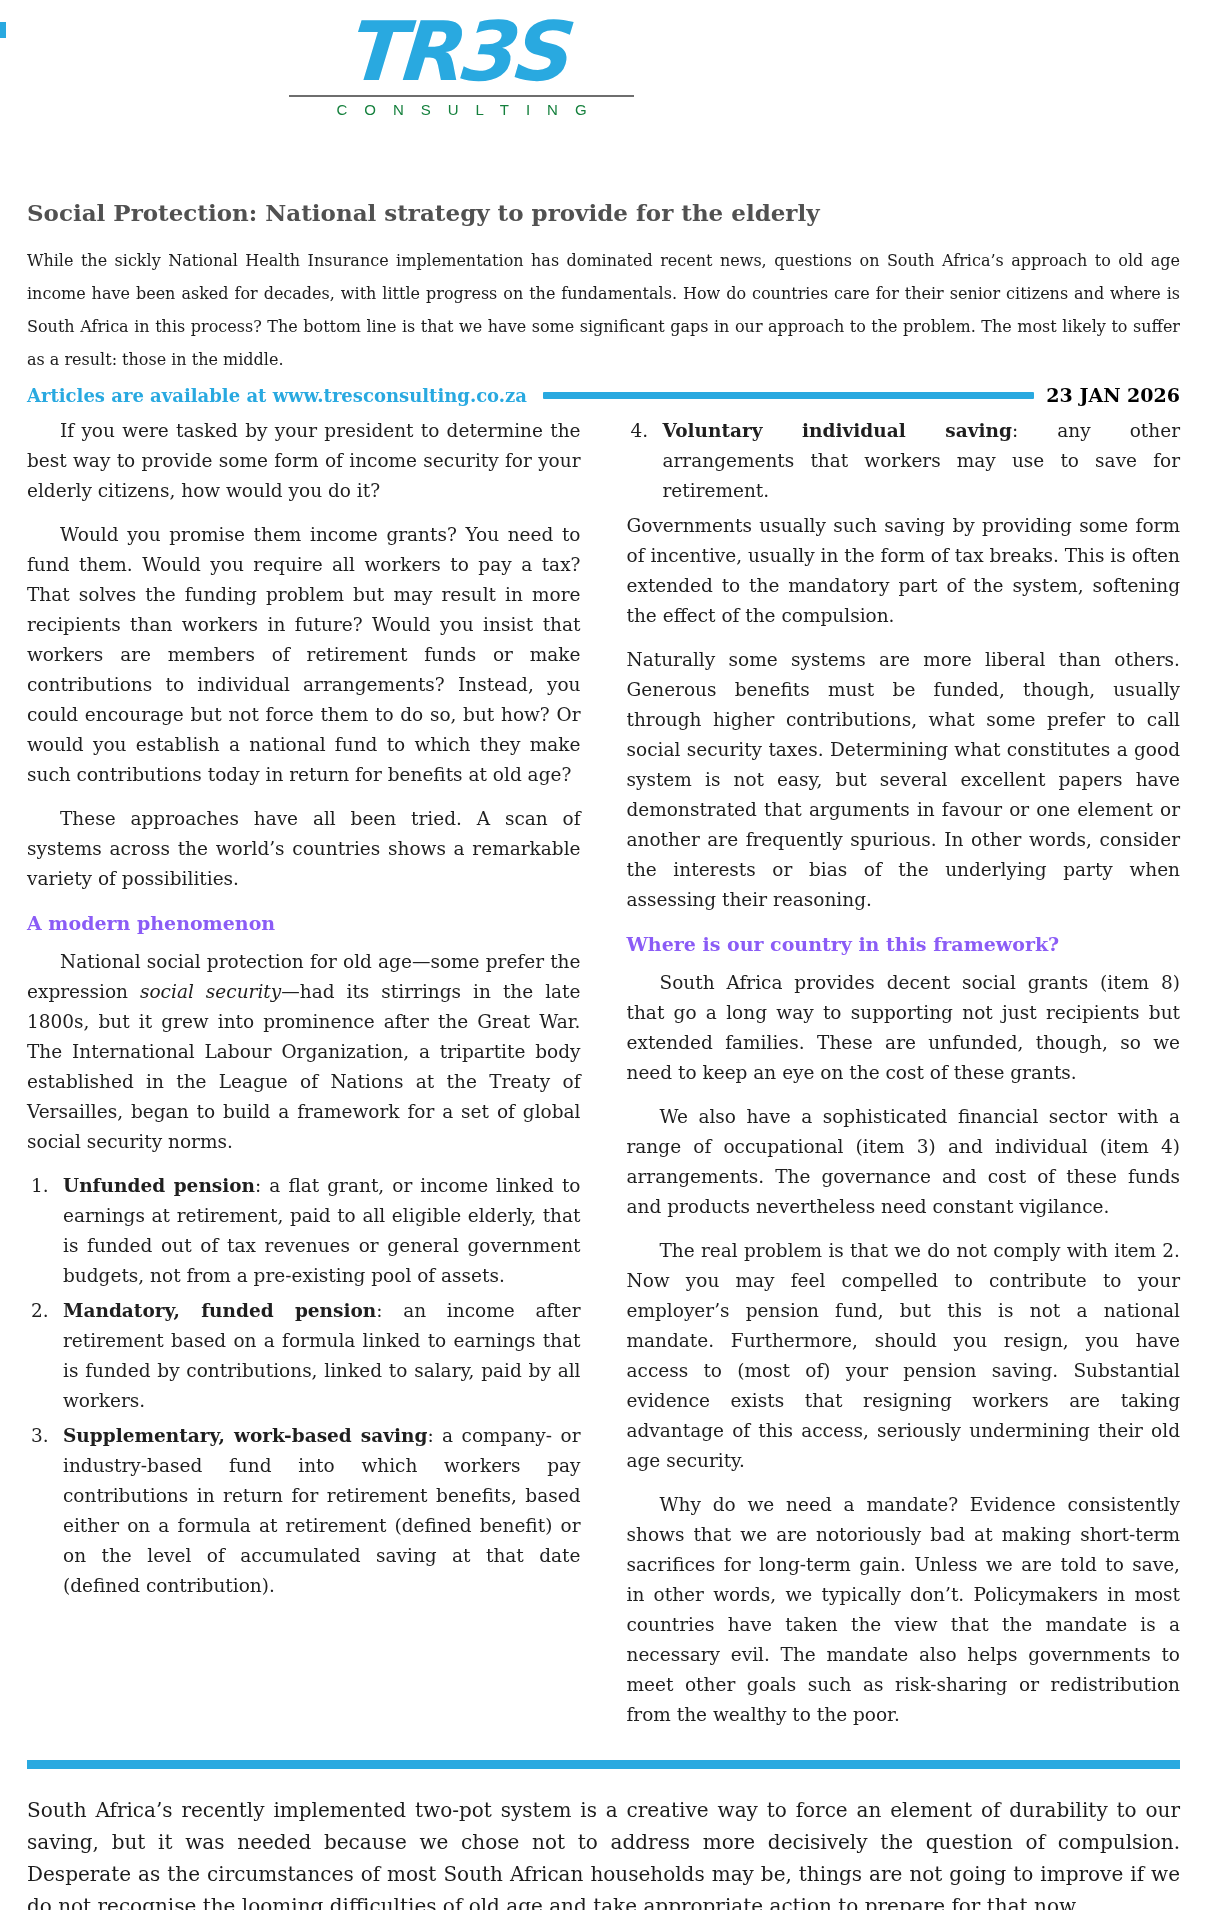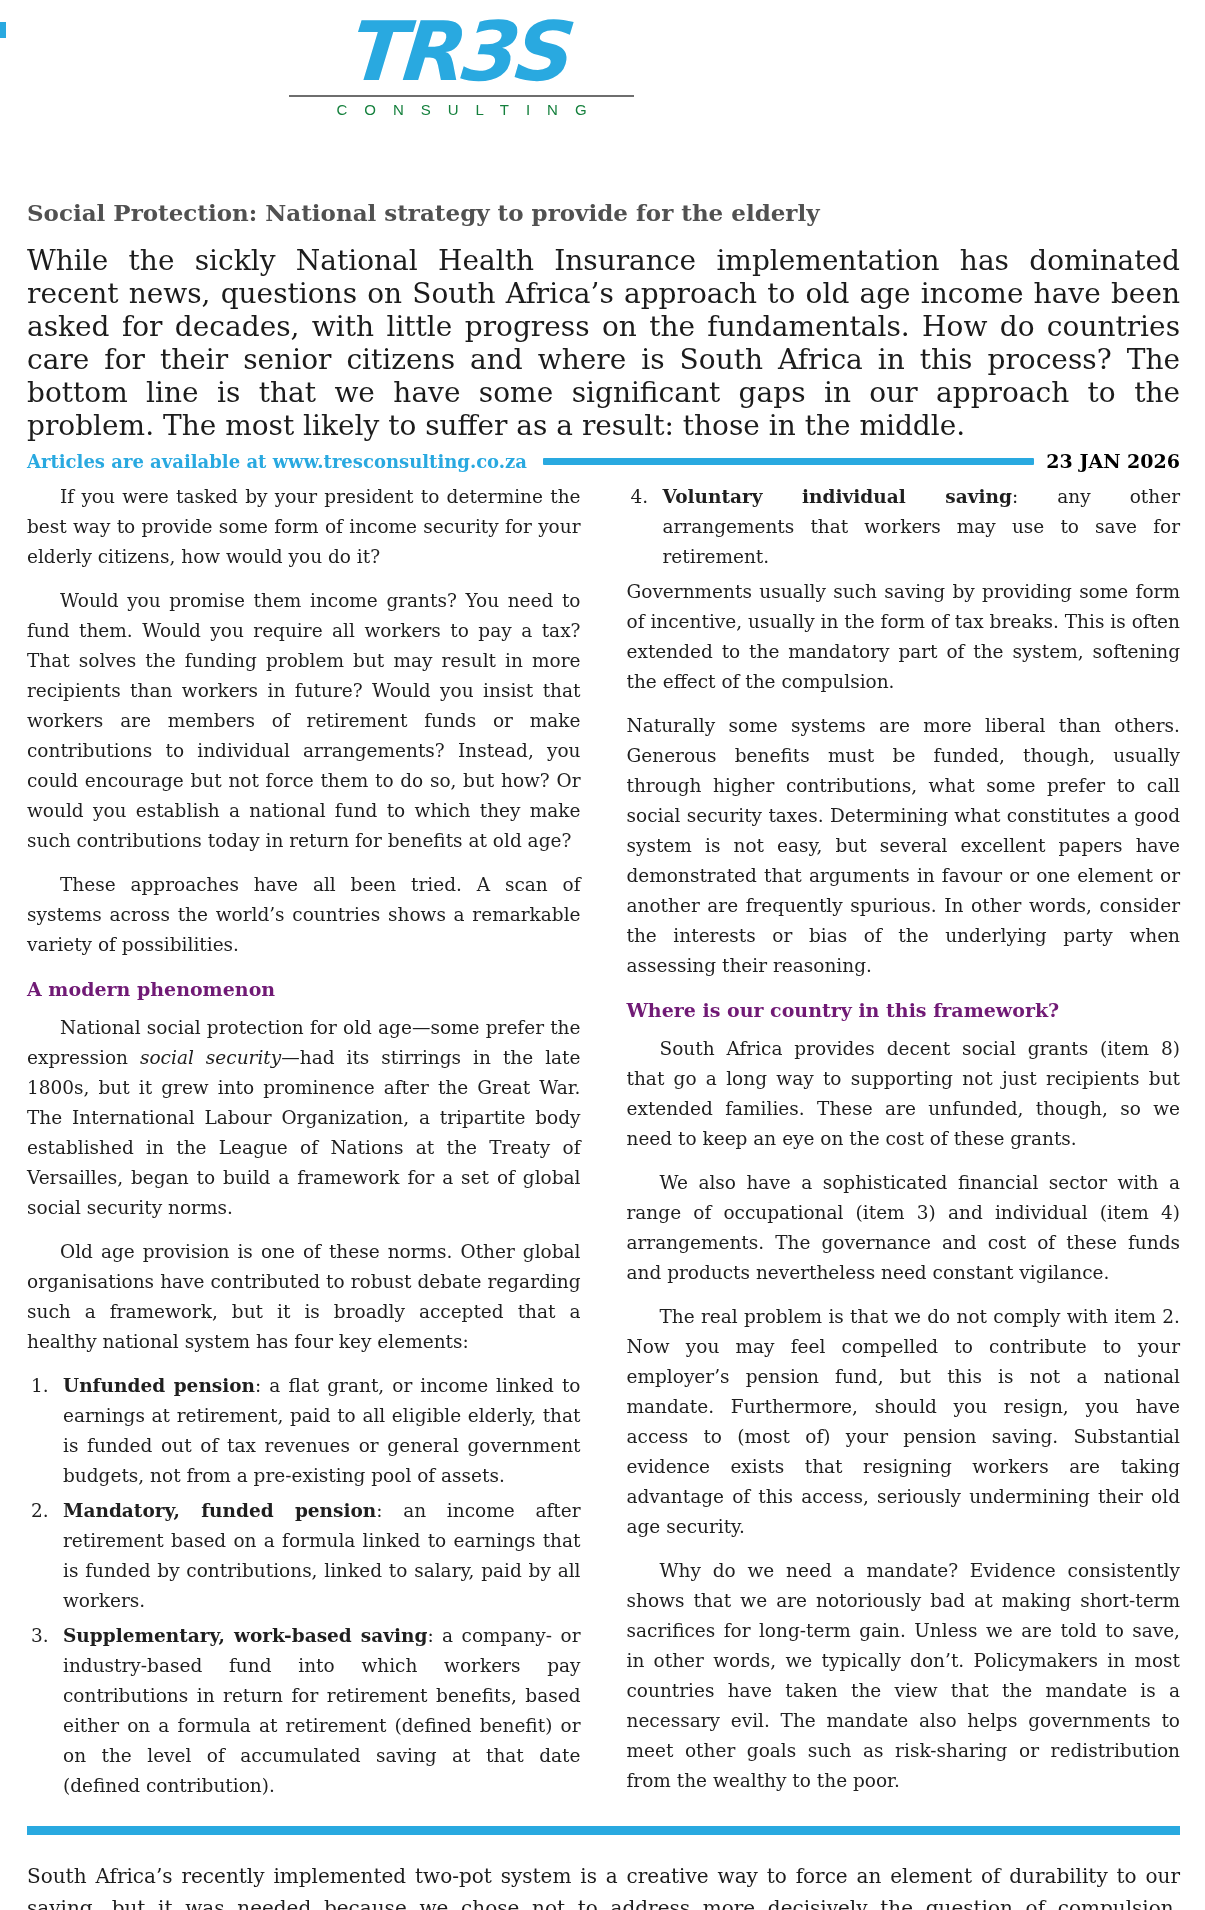--- a/index.html
+++ b/index.html
@@ -33,21 +33,21 @@
     margin-top:4px;
   }
   
   .title{
     margin:74px 0 0 0;
     font-size:23px;line-height:30px;
     font-weight:bold;color:#515151;
   }
   .intro{
     margin:16px 0 0 0;
-    font-size:28px;line-height:33px;
+    font-size:16px;line-height:33px;
     text-align:justify;color:#1c1c1c;
     hyphens:auto;-webkit-hyphens:auto;
   }
   
   .banner{display:flex;align-items:center;margin-top:7px;height:24px;}
   .banner-link{
     color:#29A9E0;font-weight:bold;font-size:18px;white-space:nowrap;cursor:pointer;
   }
   .banner-rule{flex:1;height:7px;background:#29A9E0;margin:0 12px 0 16px;border-radius:1px;}
   .banner-date{color:#000000;font-weight:bold;font-size:19px;white-space:nowrap;}
@@ -55,21 +55,21 @@
   .columns{
     display:flex;gap:46px;margin-top:9px;
     font-size:18.5px;line-height:30px;
     text-align:justify;
     hyphens:auto;justify-content:flex-end;-webkit-hyphens:auto;
   }
   .col{flex:1;min-width:0;}
   .col p{margin:0 0 14px 0;}
   .col p.indent{text-indent:33px;}
   .sec-h{
-    color:#701a75;font-weight:bold;font-size:19px;
+    color:#8b5cf6;font-weight:bold;font-size:19px;
     margin:2px 0 9px 0;text-align:left;
   }
   .li{position:relative;padding-left:36px;margin:0 0 5px 0;}
   .li .num{position:absolute;left:4px;top:0;}
   .li b{font-weight:bold;}
   
   .separator{height:9px;background:#29A9E0;margin-top:16px;}
   .footer{
     position:relative;
     margin-top:25px;
@@ -102,21 +102,20 @@
     <span class="banner-date">23 JAN 2026</span>
   </div>
 
   <div class="columns">
     <div class="col" id="col-left">
         <p class="indent"><span>If you were tasked by your president to determine the best way to provide some form of income security for your elderly citizens, how would you do it?</span></p>
         <p class="indent"><span>Would you promise them income grants? You need to fund them. Would you require all workers to pay a tax? That solves the funding problem but may result in more recipients than workers in future? Would you insist that workers are members of retirement funds or make contributions to individual arrangements? Instead, you could encourage but not force them to do so, but how? Or would you establish a national fund to which they make such contributions today in return for benefits at old age?</span></p>
         <p class="indent"><span>These approaches have all been tried. A scan of systems across the world’s countries shows a remarkable variety of possibilities.</span></p>
         <div class="sec-h">A modern phenomenon</div>
         <p class="indent"><span>National social protection for old age—some prefer the expression </span><i>social security</i><span>—had its stirrings in the late 1800s, but it grew into prominence after the Great War. The International Labour Organization, a tripartite body established in the League of Nations at the Treaty of Versailles, began to build a framework for a set of global social security norms.</span></p>
-        <p class="indent"><span>Old age provision is one of these norms. Other global organisations have contributed to robust debate regarding such a framework, but it is broadly accepted that a healthy national system has four key elements:</span></p>
         <div class="li"><span class="num">1.</span><b>Unfunded pension</b>: a flat grant, or income linked to earnings at retirement, paid to all eligible elderly, that is funded out of tax revenues or general government budgets, not from a pre-existing pool of assets.</div>
         <div class="li"><span class="num">2.</span><b>Mandatory, funded pension</b>: an income after retirement based on a formula linked to earnings that is funded by contributions, linked to salary, paid by all workers.</div>
         <div class="li"><span class="num">3.</span><b>Supplementary, work-based saving</b>: a company- or industry-based fund into which workers pay contributions in return for retirement benefits, based either on a formula at retirement (defined benefit) or on the level of accumulated saving at that date (defined contribution).</div>
       </div>
     <div class="col" id="col-right">
         <div class="li"><span class="num">4.</span><b>Voluntary individual saving</b>: any other arrangements that workers may use to save for retirement.</div>
         <p><span>Governments usually such saving by providing some form of incentive, usually in the form of tax breaks. This is often extended to the mandatory part of the system, softening the effect of the compulsion.</span></p>
         <p><span>Naturally some systems are more liberal than others. Generous benefits must be funded, though, usually through higher contributions, what some prefer to call social security taxes. Determining what constitutes a good system is not easy, but several excellent papers have demonstrated that arguments in favour or one element or another are frequently spurious. In other words, consider the interests or bias of the underlying party when assessing their reasoning.</span></p>
         <div class="sec-h">Where is our country in this framework?</div>
         <p class="indent"><span>South Africa provides decent social grants (item 8) that go a long way to supporting not just recipients but extended families. These are unfunded, though, so we need to keep an eye on the cost of these grants.</span></p>

